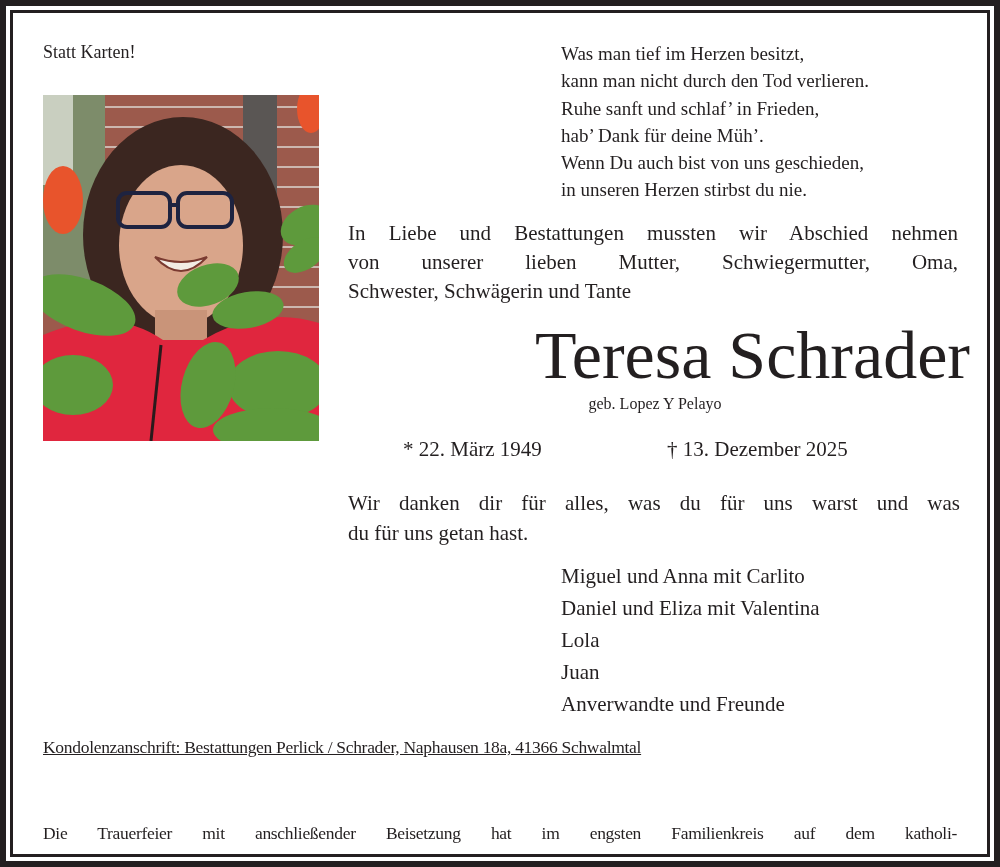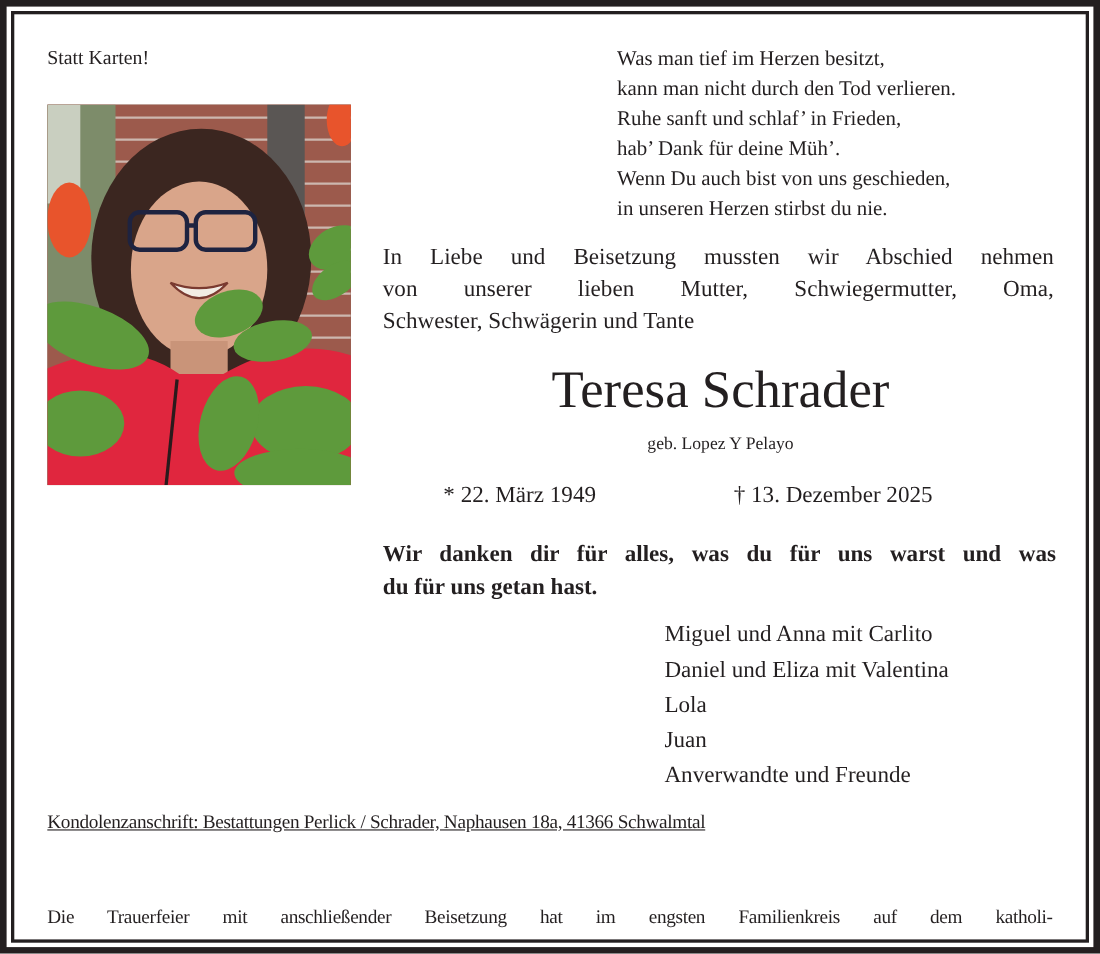--- a/index.html
+++ b/index.html
@@ -31,35 +31,35 @@
     }
 
     .intro {
       left: 348px; top: 219px; width: 610px; font-size: 21px; line-height: 29px;
       white-space: normal; text-align: justify;
     }
     .intro .line { display: block; text-align: justify; text-align-last: justify; white-space: nowrap; }
     .intro .line.last { text-align-last: left; }
 
     .name {
-      left: 340px; top: 310px; width: 630px; text-align: center;
-      font-size: 48px; line-height: 90px; letter-spacing: 0px;
+      left: 340px; top: 310px; width: 630px; text-align: right;
+      font-size: 68px; line-height: 90px; letter-spacing: 0px;
     }
     .birthname {
       left: 340px; top: 395px; width: 630px; text-align: center; font-size: 16px;
     }
     .born { left: 403px; top: 437px; font-size: 21px; }
     .died { left: 667px; top: 437px; font-size: 21px; }
 
     .thanks { left: 348px; top: 488px; width: 612px; font-size: 21px; line-height: 30px; }
-    .thanks div { white-space: nowrap; font-weight: bold; }
+    .thanks div { white-space: nowrap; }
     .thanks .j { text-align: justify; text-align-last: justify; }
 
     .mourners { left: 561px; top: 560px; font-size: 21px; line-height: 32px; }
-    .mourners div { white-space: nowrap; margin-left: 43px; }
+    .mourners div { white-space: nowrap; }
 
     .address { left: 43px; top: 737px; font-size: 17.5px; letter-spacing: -0.3px; text-decoration: underline; }
     .ceremony { left: 43px; top: 776px; width: 914px; font-size: 17.5px; line-height: 26px; letter-spacing: -0.3px; margin-top: 44px; }
     .ceremony div { white-space: nowrap; }
     .ceremony .j { text-align: justify; text-align-last: justify; }
   </style>
 </head>
 <body>
 
 <div class="outer-frame"></div>
@@ -125,21 +125,21 @@
       <ellipse cx="235" cy="290" rx="50" ry="34"></ellipse>
       <ellipse cx="165" cy="290" rx="26" ry="44" transform="rotate(15 165 290)"></ellipse>
       <ellipse cx="262" cy="130" rx="26" ry="18" transform="rotate(-30 262 130)"></ellipse>
       <ellipse cx="262" cy="160" rx="24" ry="14" transform="rotate(-35 262 160)"></ellipse>
       <ellipse cx="230" cy="335" rx="60" ry="22"></ellipse>
     </g>
   </svg>
 </div>
 
 <div class="abs serif intro">
-  <span class="line">In Liebe und Beisetzung mussten wir Abschied nehmen</span>
+  <span class="line">In Liebe und Bestattungen mussten wir Abschied nehmen</span>
   <span class="line">von unserer lieben Mutter, Schwiegermutter, Oma,</span>
   <span class="line last">Schwester, Schwägerin und Tante</span>
 </div>
 
 <div class="abs serif name">Teresa Schrader</div>
 <div class="abs serif birthname">geb. Lopez Y Pelayo</div>
 <div class="abs serif born">* 22. März 1949</div>
 <div class="abs serif died">† 13. Dezember 2025</div>
 
 <div class="abs serif thanks">

